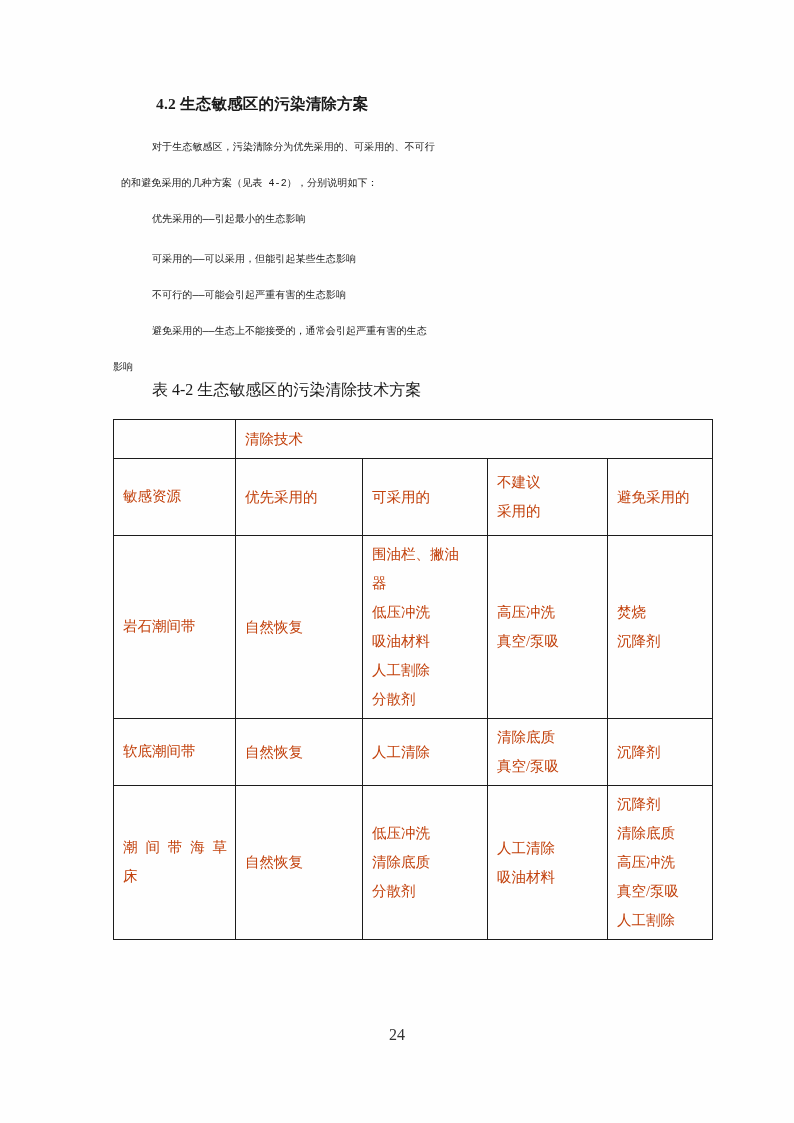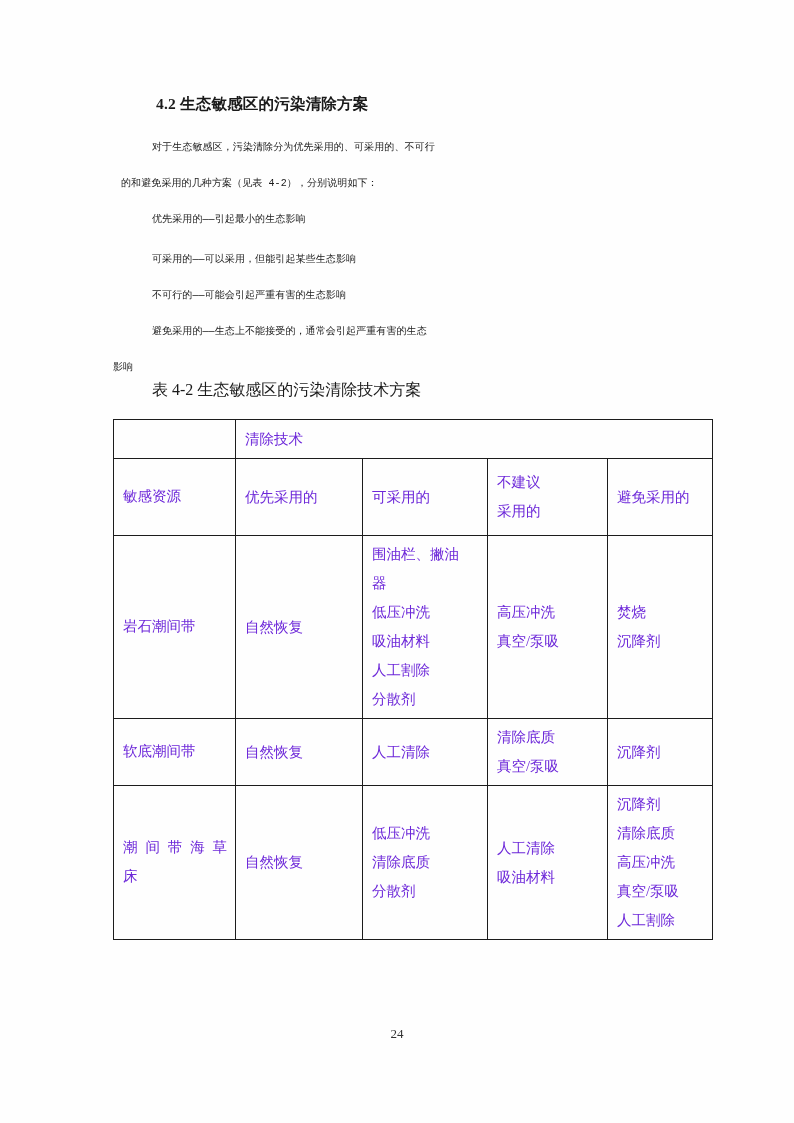--- a/index.html
+++ b/index.html
@@ -79,21 +79,21 @@
     width: 599px;
     table-layout: fixed;
     font-size: 14.5px;
   }
   table.clean-table td {
     border: 1px solid #1c1c1c;
     padding: 4px 8px 4px 9px;
     vertical-align: middle;
     line-height: 29px;
     font-weight: normal;
-    color: #6d28d9;
+    color: #c2410c;
   }
   td.first-col {
     font-weight: bold;
     color: #111111;
     font-family: Liberation Mono, monospace;
   }
   td.spanhead {
     vertical-align: top;
     padding-top: 3px;
     line-height: 26px;
@@ -123,21 +123,21 @@
   col.c4 { width: 120px; }
   col.c5 { width: 105px; }
 
   
   .page-number {
     position: absolute;
     top: 1026px;
     left: 0;
     width: 794px;
     text-align: center;
-    font-size: 13px;
+    font-size: 16px;
     color: #333;
   }
 </style>
 </head>
 <body>
 
 <div class="page">
   <div class="content">
 
     <h2 class="sec-heading">4.2 生态敏感区的污染清除方案</h2>

